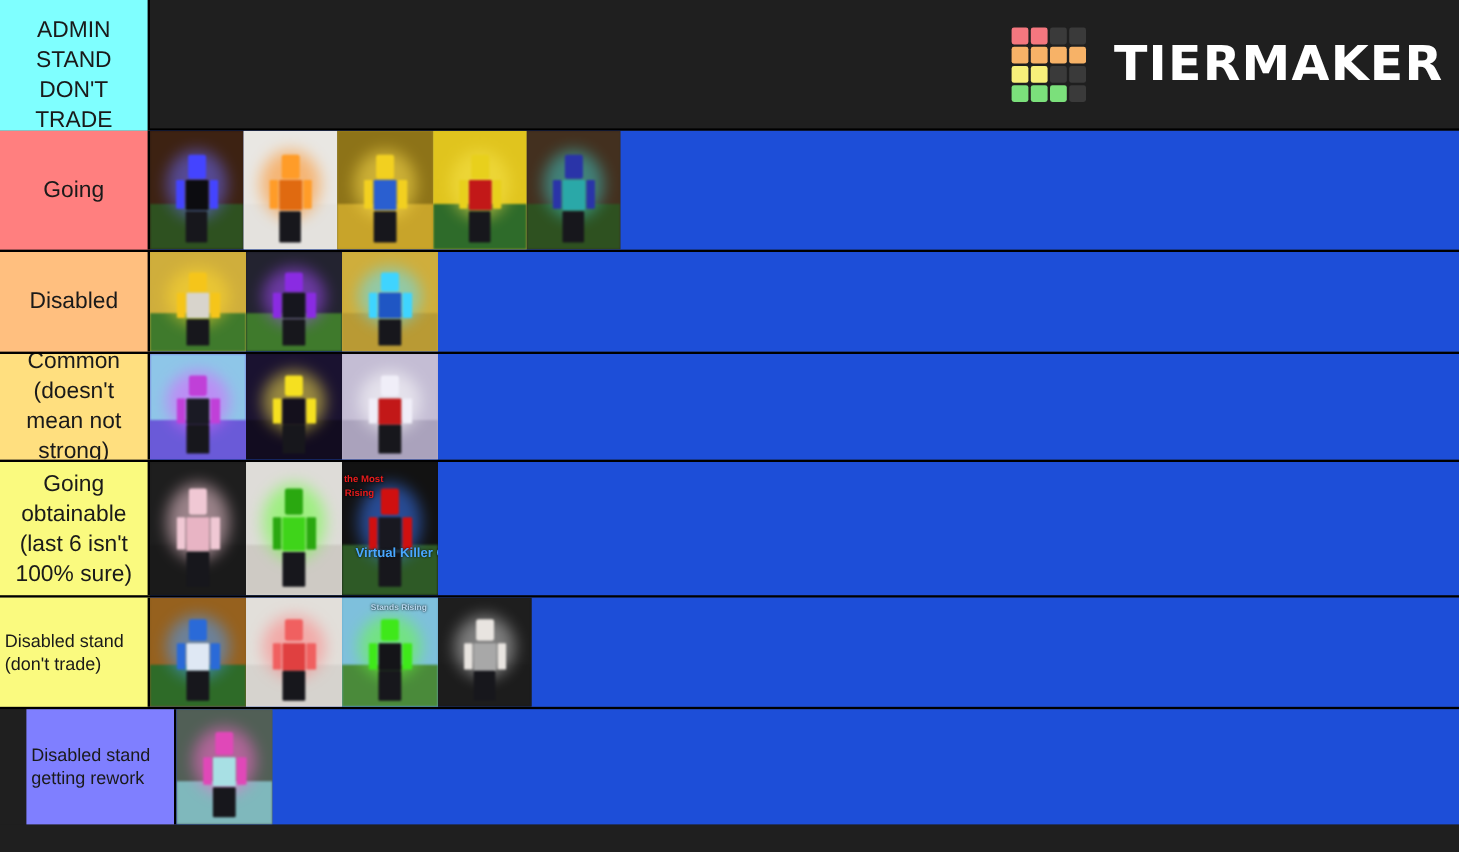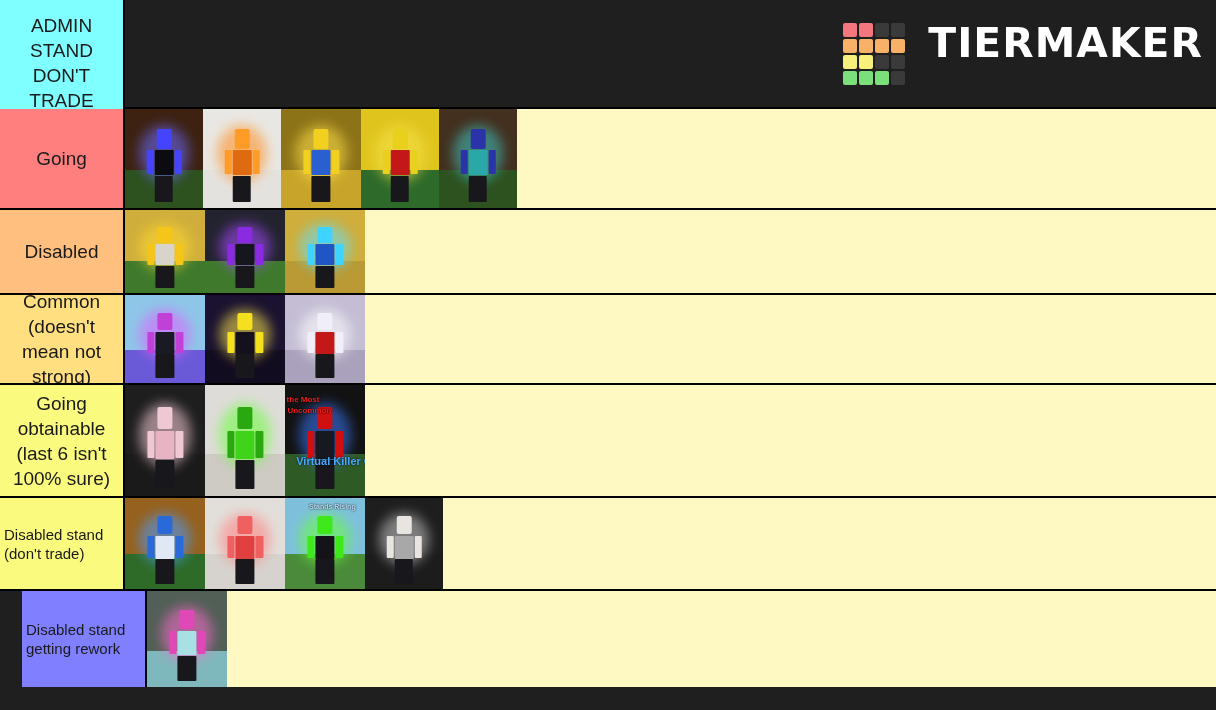--- a/index.html
+++ b/index.html
@@ -53,42 +53,42 @@
     line-height: 19px;
     text-align: left;
     justify-content: flex-start;
     padding-left: 4px;
   }
 
   .tier-items {
     flex: 1 1 auto;
     display: flex;
     align-items: flex-start;
-    background: #fef9c3;
+    background: #1d4ed8;
     overflow: hidden;
     position: relative;
   }
 
   .tier-item {
     height: 100%;
     flex: 0 0 auto;
     position: relative;
     overflow: hidden;
     background-color: #2a2a2a;
   }
 
   
   .header-row { position: relative; flex-direction: column; }
   .logo {
     position: absolute;
     right: 16px;
     top: 50%;
     transform: translateY(-50%);
     display: flex;
-    align-items: flex-start;
+    align-items: center;
     gap: 26px;
     pointer-events: none;
   }
   .logo-grid {
     display: grid;
     grid-template-columns: repeat(4, 14px);
     grid-template-rows: repeat(4, 14px);
     gap: 2px;
   }
   .logo-cell { width: 14px; height: 14px; border-radius: 2px; }
@@ -418,21 +418,21 @@
               <div class="glow" style="background: rgb(58, 122, 255); opacity: 0.55; width: 64%; height: 58%; left: 18%; top: 16%;"></div>
               <div class="fig">
                 <div class="head" style="background: rgb(208, 16, 16);"></div>
                 <div class="torso" style="background: rgb(24, 24, 32);"></div>
                 <div class="armL" style="background: rgb(208, 16, 16);"></div>
                 <div class="armR" style="background: rgb(208, 16, 16);"></div>
                 <div class="legs" style="background: rgb(23, 23, 28);"></div>
               </div>
             </div>
             <div class="overlay-text" style="color: rgb(232, 28, 28); left: 2%; top: 10%; font-size: 8px; text-shadow: rgb(0, 0, 0) 0px 0px 2px;">the Most</div>
-            <div class="overlay-text" style="color: rgb(232, 28, 28); left: 3%; top: 20%; font-size: 8px; text-shadow: rgb(0, 0, 0) 0px 0px 2px;">Uncommon</div>
+            <div class="overlay-text" style="color: rgb(232, 28, 28); left: 3%; top: 20%; font-size: 8px; text-shadow: rgb(0, 0, 0) 0px 0px 2px;">Rising</div>
             <div class="overlay-text" style="color: rgb(74, 168, 255); left: 14%; top: 64%; font-size: 11px; text-shadow: rgb(0, 0, 0) 0px 0px 2px;">Virtual Killer O</div>
           </div>
         </div>
       </div>
     </div>
     <div class="tier-row" style="height: 93px;">
       <div class="tier-label small" style="background: rgb(250, 250, 127);">Disabled stand (don't trade)</div>
       <div class="tier-items">
         <div class="tier-item" style="width: 80px; background: rgb(138, 90, 28);">
           <div class="art">

